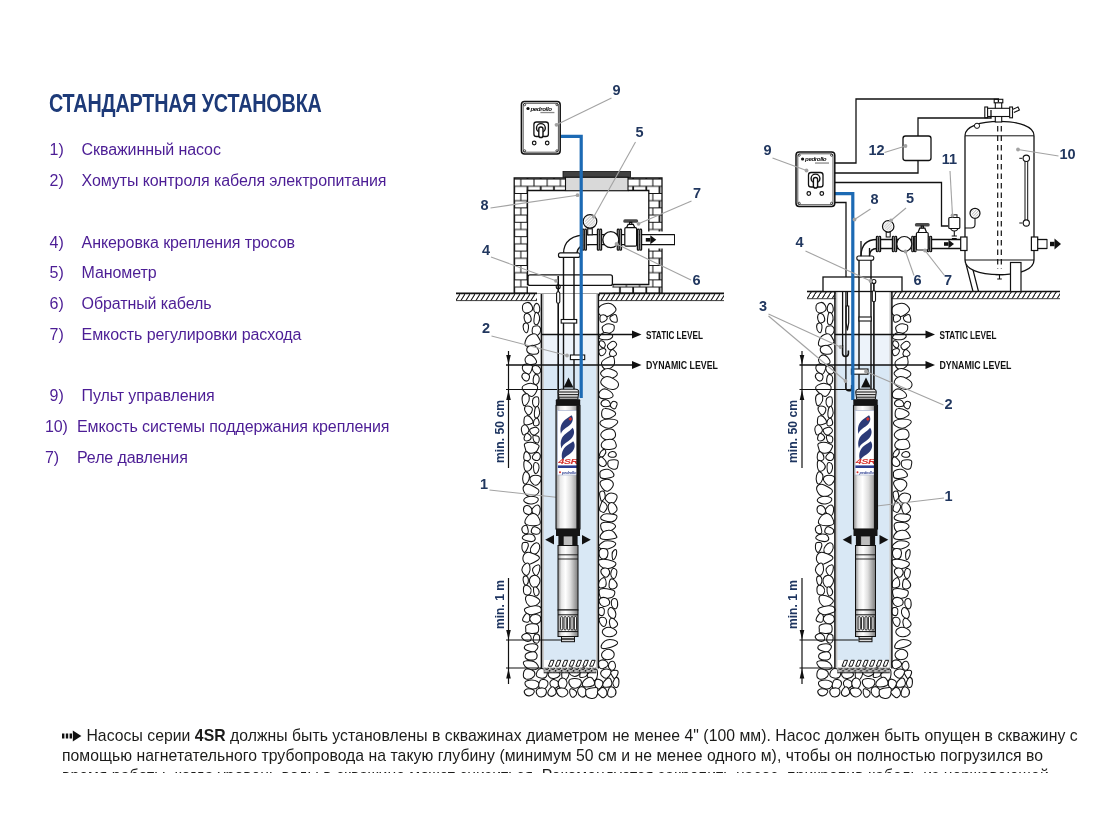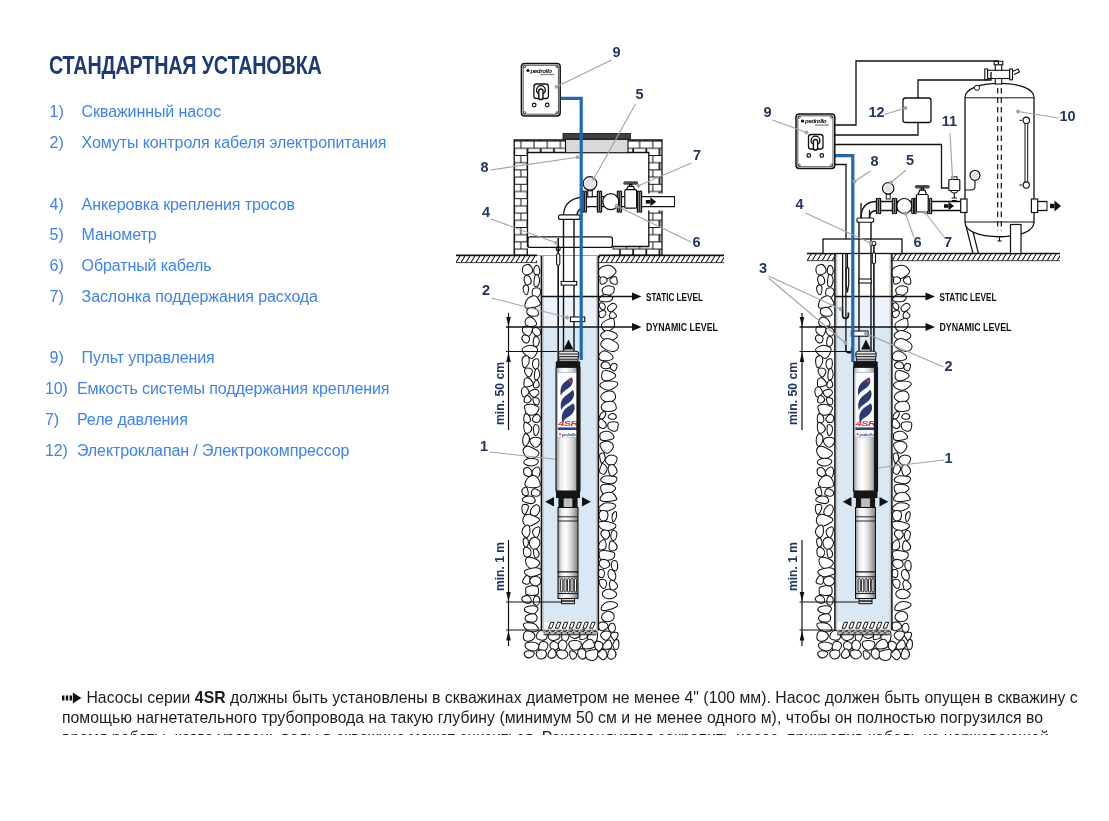--- a/index.html
+++ b/index.html
@@ -1,35 +1,34 @@
 <!DOCTYPE html>
 <html><head><meta charset="utf-8">
 <style>
 html,body{margin:0;padding:0;background:#fff}
 .page{position:relative;width:1109px;height:735px;overflow:hidden;background:#fff;
- font-family:"Liberation Sans",sans-serif;}
+ font-family:"Liberation Sans",sans-serif;margin-top:38px;}
 h1{position:absolute;left:49px;top:51.5px;margin:0;font-size:25px;font-weight:bold;
  color:#1d3a78;letter-spacing:-0.2px;line-height:1;transform:scaleX(0.79);transform-origin:left top;top:52.5px}
-.li{position:absolute;left:45px;font-size:16px;color:#3b82f6;white-space:nowrap;letter-spacing:-0.1px}
+.li{position:absolute;left:45px;font-size:16px;color:#4c1d95;white-space:nowrap;letter-spacing:-0.1px}
 .num{display:inline-block;width:32px}
 .para{position:absolute;left:62px;top:688.3px;font-size:15.75px;line-height:20px;color:#1b1b19;white-space:nowrap;letter-spacing:0.04px}
 </style></head>
 <body>
 <div class="page">
 <h1>СТАНДАРТНАЯ УСТАНОВКА</h1>
 <div class="li" style="top:103.2px"><span class="num" style="padding-left:4.6px">1)</span><span>Скважинный насос</span></div>
     <div class="li" style="top:134.0px"><span class="num" style="padding-left:4.6px">2)</span><span>Хомуты контроля кабеля электропитания</span></div>
     <div class="li" style="top:195.5px"><span class="num" style="padding-left:4.6px">4)</span><span>Анкеровка крепления тросов</span></div>
     <div class="li" style="top:226.3px"><span class="num" style="padding-left:4.6px">5)</span><span>Манометр</span></div>
     <div class="li" style="top:257.1px"><span class="num" style="padding-left:4.6px">6)</span><span>Обратный кабель</span></div>
-    <div class="li" style="top:287.8px"><span class="num" style="padding-left:4.6px">7)</span><span>Заслонка поддержания расхода</span></div>
+    <div class="li" style="top:287.8px"><span class="num" style="padding-left:4.6px">7)</span><span>Емкость регулировки расхода</span></div>
     <div class="li" style="top:349.4px"><span class="num" style="padding-left:4.6px">9)</span><span>Пульт управления</span></div>
     <div class="li" style="top:380.1px"><span class="num">10)</span><span>Емкость системы поддержания крепления</span></div>
     <div class="li" style="top:410.9px"><span class="num">7)</span><span>Реле давления</span></div>
-    <div class="li" style="top:441.7px"><span class="num">12)</span><span>Электроклапан / Электрокомпрессор</span></div>
 <div class="para"><svg width="20" height="12" viewBox="0 0 20 12" style="vertical-align:-1px">
         <path d="M0,3.4 h2.4 v5.2 h-2.4 z M3.8,3.4 h2.4 v5.2 h-2.4 z M7.6,3.4 h2.4 v5.2 h-2.4 z" fill="#111"></path>
         <path d="M10.8,0.6 L19.4,6 L10.8,11.4 Z" fill="#111"></path>
       </svg>&nbsp;Насосы серии <b>4SR</b> должны быть установлены в скважинах диаметром не менее 4" (100 мм). Насос должен быть опущен в скважину с<br>помощью нагнетательного трубопровода на такую глубину (минимум 50 см и не менее одного м), чтобы он полностью погрузился во<br>время работы, когда уровень воды в скважине может снизиться. Рекомендуется закрепить насос, прикрепив кабель из нержавеющей<br>стали к точкам крепления, имеющимся на нагнетательном корпусе.</div>
 <svg width="1109" height="821" viewBox="0 0 1109 821" xmlns="http://www.w3.org/2000/svg" style="position:absolute;left:0;top:0">
 <style>
  .cn{font:bold 14.5px "Liberation Sans",sans-serif;fill:#21375f}
  .lvl{font:bold 10.6px "Liberation Sans",sans-serif;fill:#111;letter-spacing:0}
  .dim{font:bold 12.6px "Liberation Sans",sans-serif;fill:#1e3560}
  .pl{stroke:#111;stroke-width:1.3;fill:none}

